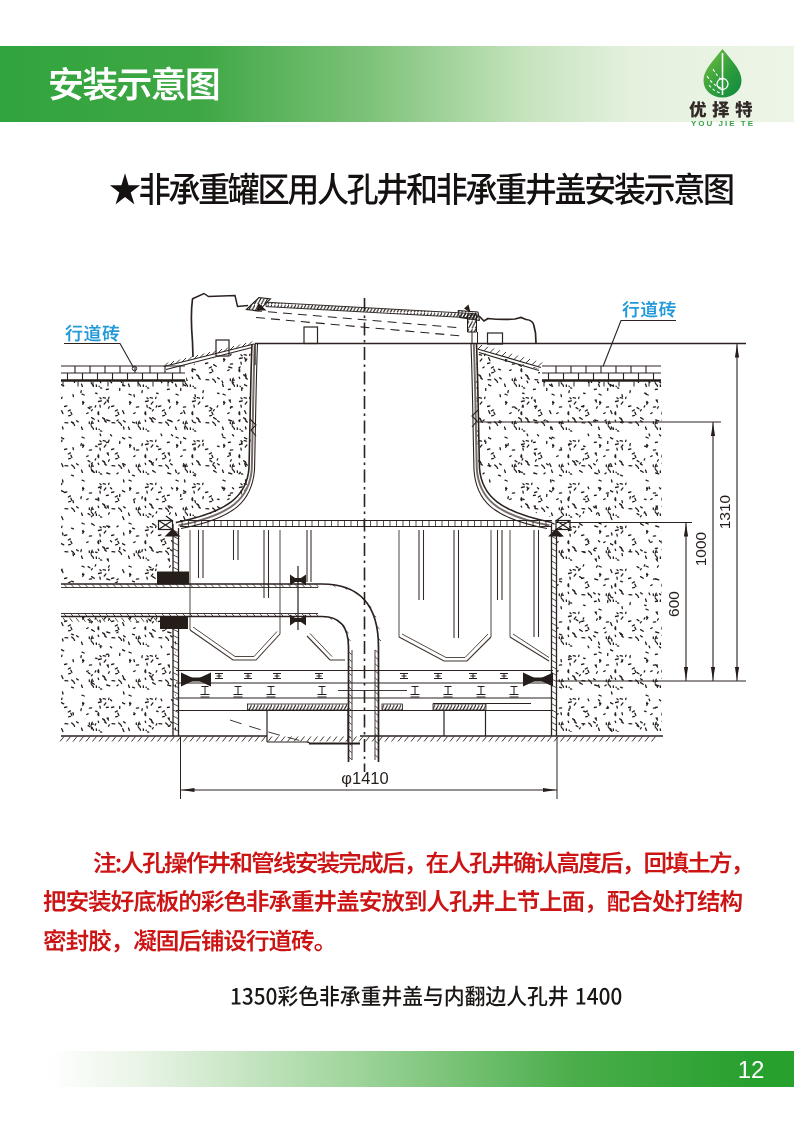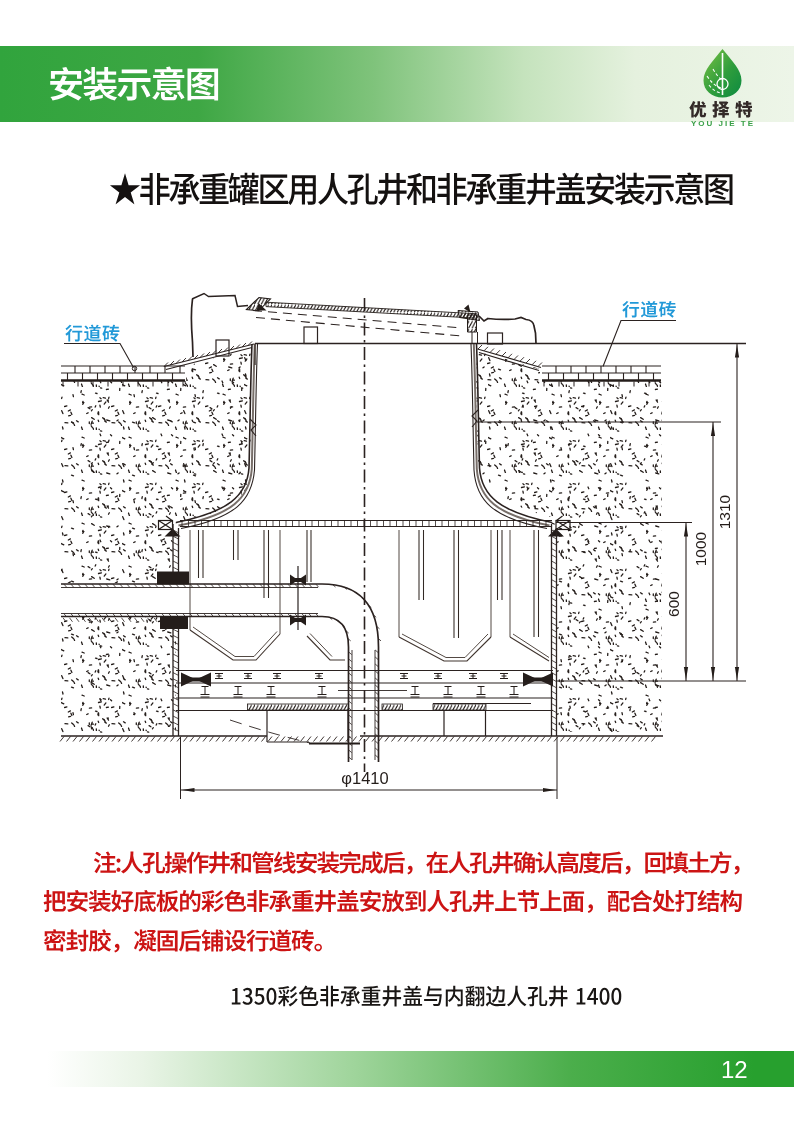--- a/index.html
+++ b/index.html
@@ -8,21 +8,21 @@
 </style></head><body>
 <div class="page">
 
 <div style="position:absolute;left:0;top:46px;width:794px;height:76px;
  background:linear-gradient(to right,#31a43d 0%,#3ea744 25%,#7fc37b 47%,#c5e3bd 66%,#e5f1de 80%,#edf5e8 100%);"></div>
 
 <div style="position:absolute;left:0;top:1051px;width:794px;height:36px;
  background:linear-gradient(to right,#ffffff 6%,#e9f4e6 18%,#9ed49a 45%,#4bae4b 72%,#27a02e 95%);"></div>
 
 <div style="position:absolute;left:721px;top:1056px;width:60px;height:28px;line-height:28px;color:#fff;
- font-size:24px;text-align:left;">12</div>
+ font-size:24px;text-align:center;">12</div>
 <svg class="abs" width="794" height="1123" viewBox="0 0 794 1123">
 <defs>
 <pattern id="sp" width="47" height="43" patternUnits="userSpaceOnUse">
  <path d="M21.3 24.0l2.1 -1.1M23.9 25.2l1.0 2.3M29.5 33.8l1.7 1.1M4.7 34.5l-0.5 -1.3M45.7 41.0l-1.5 -2.2M7.7 1.1l-1.4 -0.3M9.2 10.7l2.3 0.4M20.8 35.9l-2.8 -0.3M23.5 28.3l-1.9 0.5M46.4 42.3l1.6 -2.5M15.0 10.1l-0.4 1.4M35.7 17.3l1.2 -1.8M44.6 36.1l1.8 0.0M42.4 20.2l2.2 -0.3M3.9 26.9l0.3 -1.9M4.5 14.5l3.0 -0.7M5.9 10.8l1.2 0.9M37.2 8.0l-2.2 -0.8M9.3 31.2l1.9 2.0M5.9 18.2l0.4 1.9M45.2 34.2l-1.1 3.1M10.2 17.1l1.7 -2.2M5.1 42.1l0.4 1.8M36.0 14.3l-0.4 1.4M4.6 25.0l0.1 2.7M17.6 19.5l2.3 -0.6M26.9 36.9l0.7 1.5M42.3 34.8l0.0 1.7M34.5 40.0l1.1 3.3M41.1 25.8l-1.4 0.7M2.3 40.9l0.2 2.9M12.3 35.1l-1.6 -1.1M8.6 30.8l1.7 0.8M26.2 36.3l-1.5 -1.3" stroke="#241d1a" stroke-width="1.3" fill="none" stroke-linecap="round"></path>
 </pattern>
 <pattern id="sp2" width="61" height="53" patternUnits="userSpaceOnUse">
  <path d="M56.0 49.8l1.1 -0.9M36.0 22.5l-1.5 -0.3M12.0 23.6l0.4 2.1M2.0 5.0l-0.5 -2.0M31.3 38.7l-0.9 1.1M47.5 31.1l-1.4 -2.1M58.7 19.4l0.1 -2.0M34.8 34.8l-0.6 1.3M28.9 37.8l-1.8 -1.2M39.0 10.0l0.8 1.7M49.5 10.7l1.1 1.0M2.8 14.8l-2.6 -1.3M20.3 19.7l-0.4 1.8M47.2 29.0l-0.1 1.5M47.5 37.3l0.8 -1.5M33.2 48.3l-2.6 -1.7M10.5 51.2l2.0 0.7M1.9 42.6l-1.2 -2.9M48.8 49.8l-3.1 -0.8M45.4 18.5l2.0 -0.3" stroke="#241d1a" stroke-width="1.3" fill="none" stroke-linecap="round"></path>
 </pattern>
 <pattern id="hb" width="3.4" height="8" patternUnits="userSpaceOnUse">
  <path d="M-1 9L4.4 -1M2.4 9L7.8 -1" stroke="#241d1a" stroke-width="1.15" fill="none"></path>

